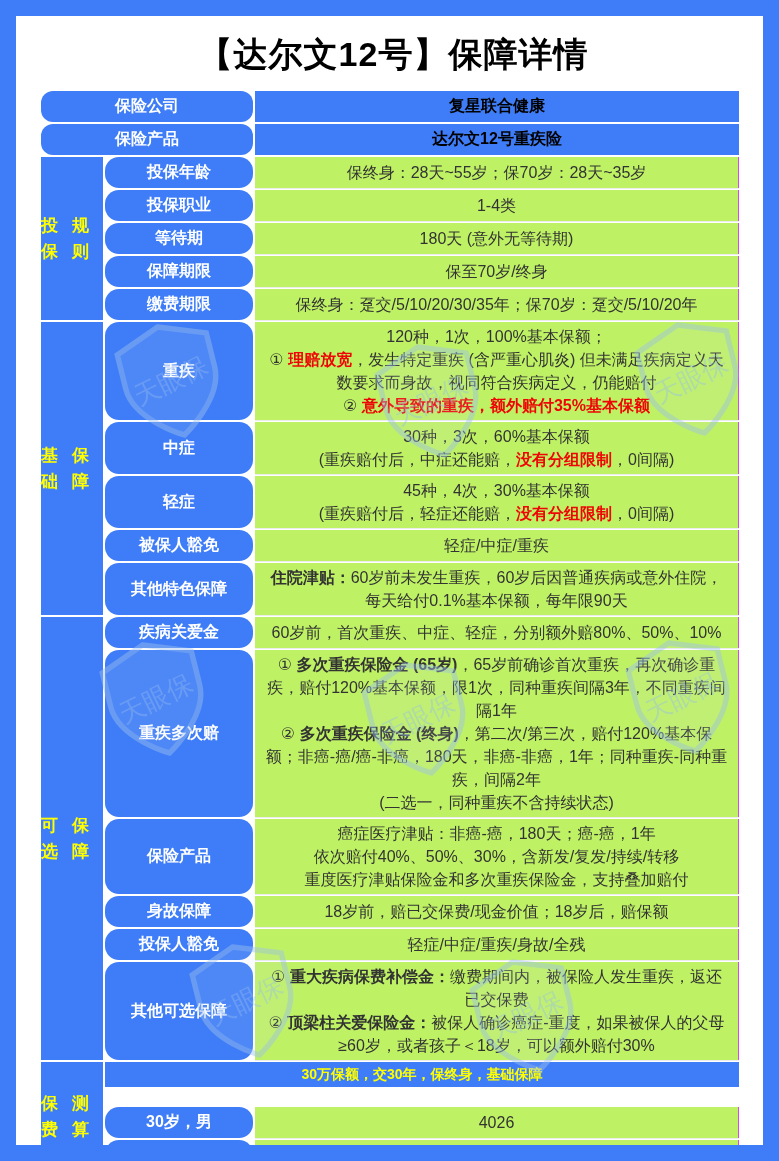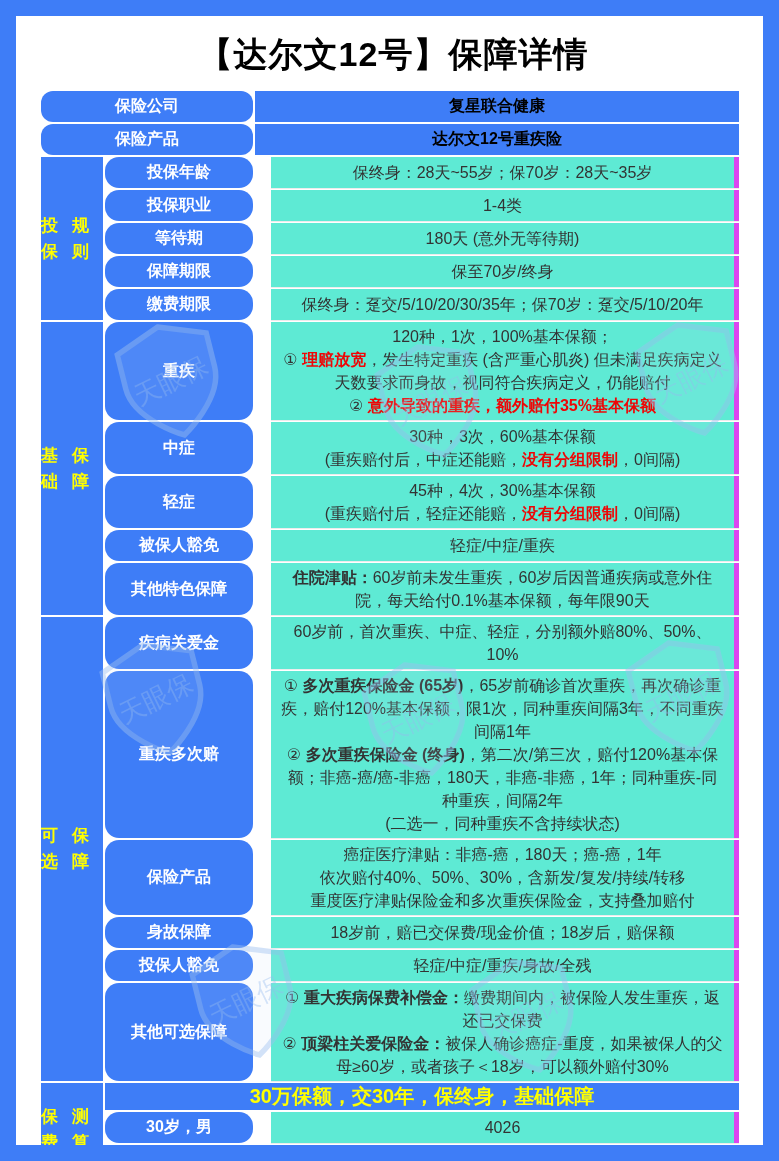--- a/index.html
+++ b/index.html
@@ -18,31 +18,31 @@
           display:flex;align-items:center;justify-content:center;min-height:31px;border-radius:12px;}
   .pvalue{flex:1;background:var(--blue);color:#000000;font-weight:bold;font-size:16px;
           display:flex;align-items:center;justify-content:center;min-height:31px;}
   
   .section{display:flex;margin-bottom:2px;}
   .sec-label{width:62px;margin-right:2px;background:var(--blue);color:var(--yellow);font-weight:bold;font-size:17px;
              display:flex;flex-direction:row;align-items:center;justify-content:center;line-height:26px;}
   .sec-rows{flex:1;display:flex;flex-direction:column;}
   .row{display:flex;margin-bottom:2px;}
   .sec-rows .row:last-child{margin-bottom:0;}
-  .attr{width:148px;margin-right:18px;background:var(--blue);color:#fff;font-weight:bold;font-size:16px;
+  .attr{width:148px;margin-right:2px;background:var(--blue);color:#fff;font-weight:bold;font-size:16px;
         display:flex;align-items:center;justify-content:center;text-align:center;min-height:31px;padding:2px 4px;border-radius:14px;}
-  .val{flex:1;background:#5eead4;color:var(--ink);font-size:16px;line-height:23px;min-height:31px;
+  .val{flex:1;background:#bef264;color:var(--ink);font-size:16px;line-height:23px;min-height:31px;
        display:flex;flex-direction:column;align-items:center;justify-content:center;text-align:center;
-       padding:3px 10px;box-shadow:0 1px 0 0 var(--line);border-right:5px solid #d946ef;}
+       padding:3px 10px;box-shadow:0 1px 0 0 var(--line);border-right:1px solid #d946ef;}
   .line{width:100%;}
   .seg.b{font-weight:bold;}
   .seg.rb{color:var(--red);font-weight:bold;}
   
-  .prem-header{background:var(--blue);color:var(--yellow);font-weight:bold;font-size:20px;min-height:25px;
-               display:flex;align-items:center;justify-content:center;margin-bottom:2px;}
+  .prem-header{background:var(--blue);color:var(--yellow);font-weight:bold;font-size:14px;min-height:25px;
+               display:flex;align-items:center;justify-content:center;margin-bottom:20px;}
   
   .wm-layer{position:absolute;left:0;top:0;right:0;bottom:0;pointer-events:none;z-index:5;opacity:.45;}
   .wm{position:absolute;width:110px;height:120px;transform:rotate(-14deg);}
 </style>
 </head>
 <body>
 
 <div class="frame">
   <div class="title">【达尔文12号】保障详情</div>
 

